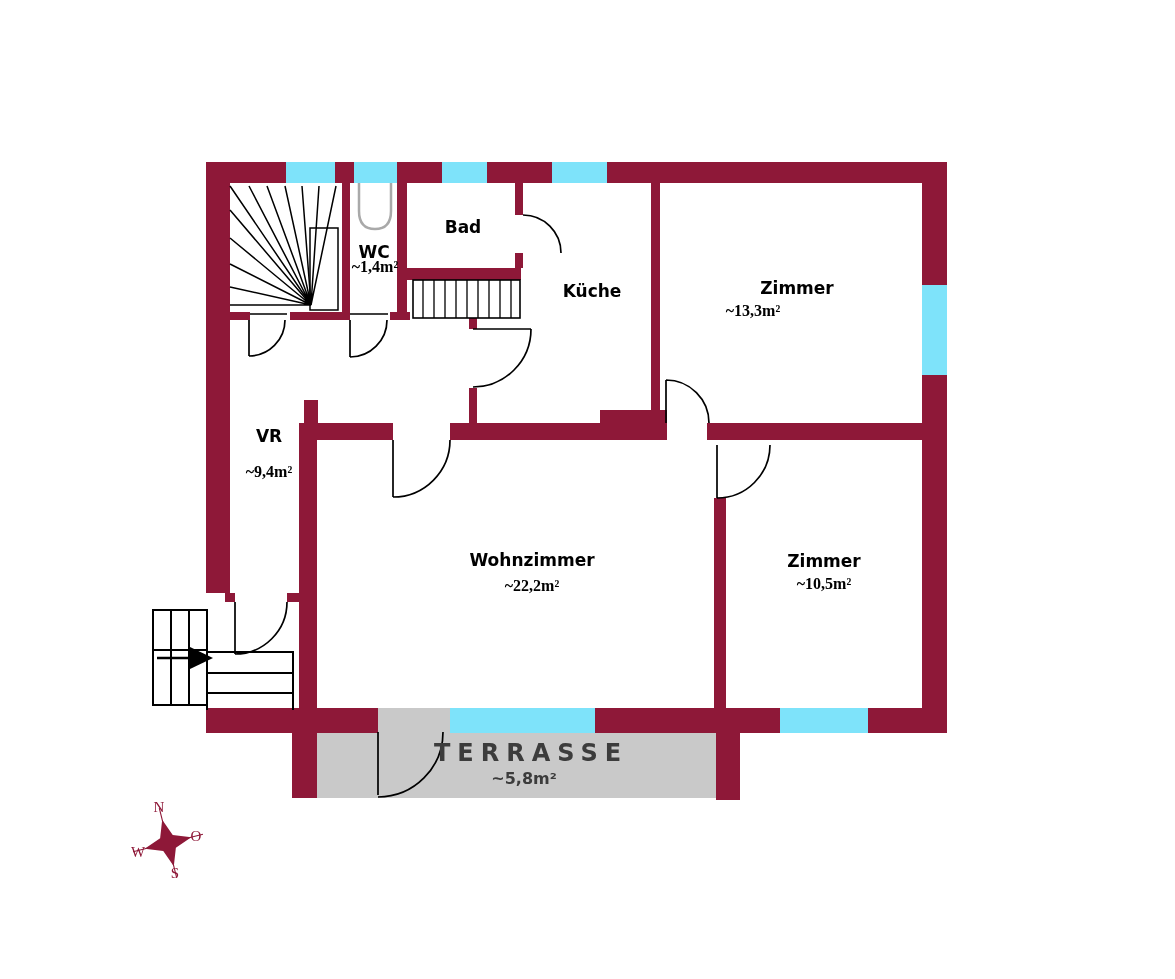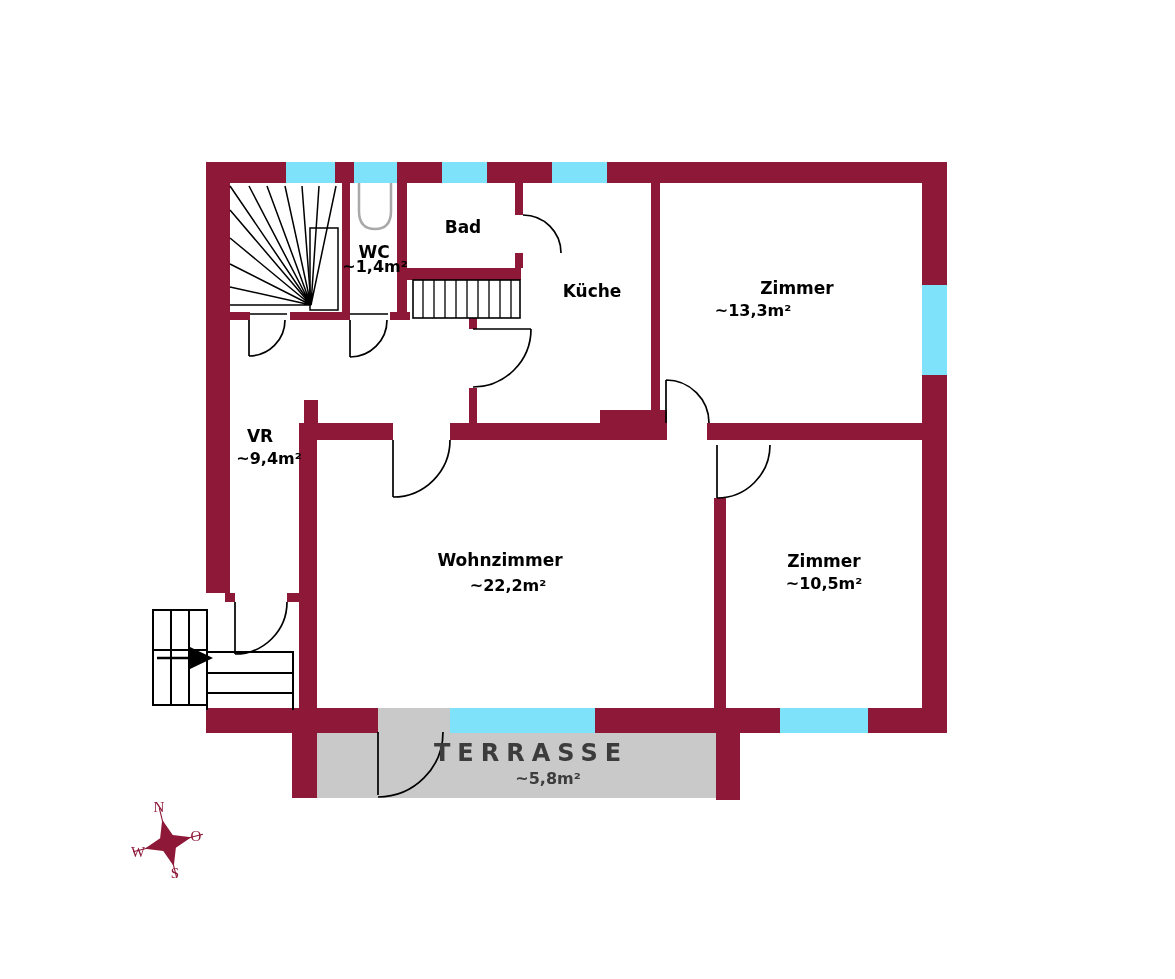--- a/index.html
+++ b/index.html
@@ -4,23 +4,23 @@
 <style>
   html,body{margin:0;padding:0;background:#fff;}
   .canvas{position:relative;width:1175px;height:979px;background:#fff;overflow:hidden;
           font-family:"DejaVu Sans","Liberation Sans",sans-serif;}
   .w{position:absolute;display:block;background:var(--wall,#8e1838);}
   .win{position:absolute;display:block;background:var(--window,#7ee3fa);}
   .terr{position:absolute;display:block;background:var(--terrace,#c9c9c9);}
   svg.overlay{position:absolute;left:0;top:0;pointer-events:none;}
   .lbl{position:absolute;transform:translate(-50%,-50%);white-space:nowrap;
        color:#000;font-weight:bold;font-size:17px;line-height:1;}
-  .lbl.area{font-size:16px;}
+  .lbl.area{font-size:16px;font-family:Liberation Serif, serif;}
   .lbl.terrname{color:var(--terrace-text,#3c3c3c);font-size:24px;letter-spacing:7px;}
-  .lbl.terrarea{color:var(--terrace-text,#3c3c3c);font-size:16px;margin-left:24px;}
+  .lbl.terrarea{color:var(--terrace-text,#3c3c3c);font-size:16px;}
   .door{stroke:#000;stroke-width:1.7;fill:none;}
   .thin{stroke:#000;stroke-width:1.3;fill:none;}
   .stair{stroke:#000;stroke-width:1.5;fill:none;}
   .step{stroke:#000;stroke-width:2;fill:none;}
   .toilet{stroke:var(--toilet-outline,#a9a9a9);stroke-width:2.5;fill:#fff;}
   .compass-line{stroke:var(--compass,#8e1838);stroke-width:1.1;fill:none;}
   .compass-star{fill:var(--compass,#8e1838);stroke:none;}
   .compass-letter{fill:var(--compass,#8e1838);font-family:"Liberation Serif","DejaVu Serif",serif;
        font-size:15px;text-anchor:middle;}
 </style>
@@ -127,25 +127,25 @@
   <div class="lbl name" style="left:374px;top:252px">WC</div>
   <div class="lbl area" style="left:375px;top:267px">~1,4m²</div>
 
   <div class="lbl name" style="left:463px;top:227px">Bad</div>
 
   <div class="lbl name" style="left:592px;top:291px">Küche</div>
 
   <div class="lbl name" style="left:797px;top:288px">Zimmer</div>
   <div class="lbl area" style="left:753px;top:311px">~13,3m²</div>
 
-  <div class="lbl name" style="left:260px;top:436px">VR</div>
-  <div class="lbl area" style="left:269px;top:459px">~9,4m²</div>
+  <div class="lbl name" style="left:269px;top:436px">VR</div>
+  <div class="lbl area" style="left:269px;top:472px">~9,4m²</div>
 
-  <div class="lbl name" style="left:500px;top:560px">Wohnzimmer</div>
-  <div class="lbl area" style="left:508px;top:586px">~22,2m²</div>
+  <div class="lbl name" style="left:532px;top:560px">Wohnzimmer</div>
+  <div class="lbl area" style="left:532px;top:586px">~22,2m²</div>
 
   <div class="lbl name" style="left:824px;top:561px">Zimmer</div>
   <div class="lbl area" style="left:824px;top:584px">~10,5m²</div>
 
   <div class="lbl terrname" style="left:531px;top:753px">TERRASSE</div>
   <div class="lbl terrarea" style="left:524px;top:779px">~5,8m²</div>
 
 </div>
 
 </body></html>

